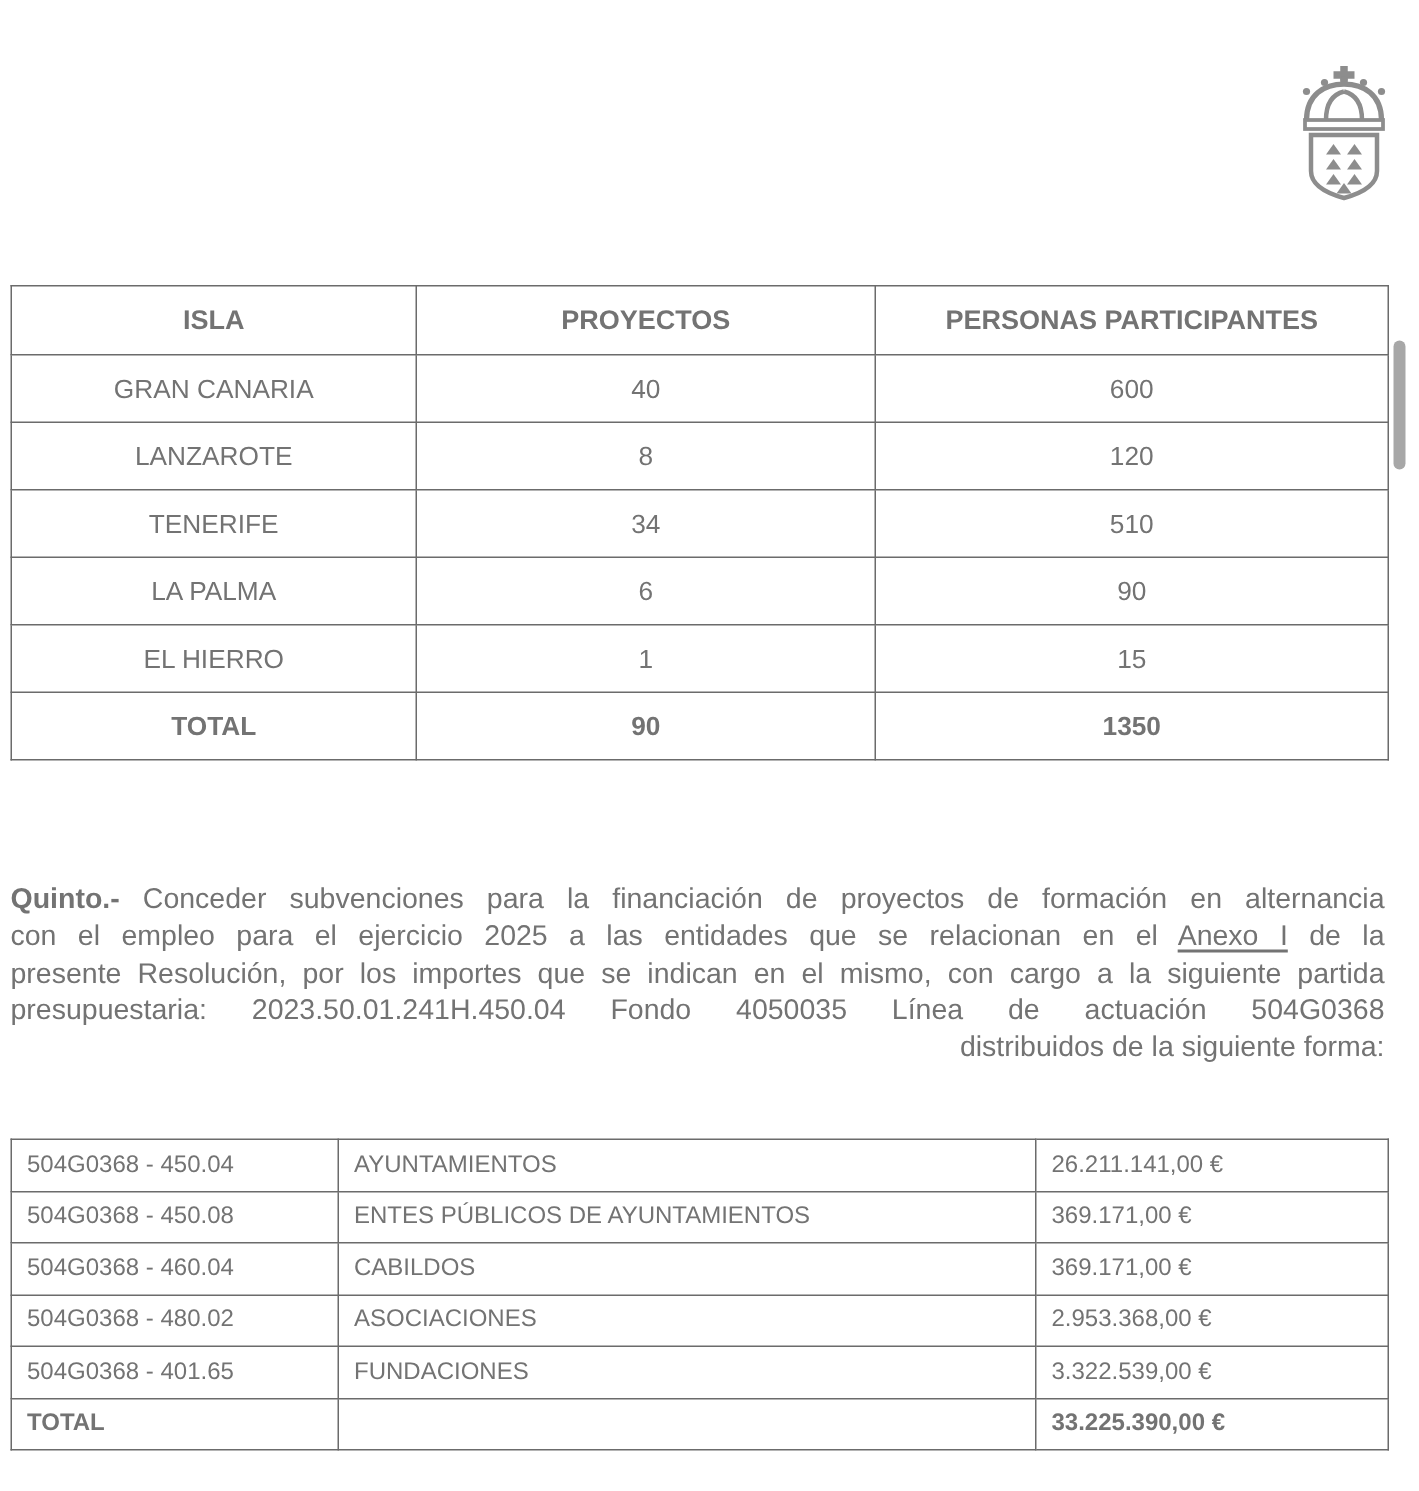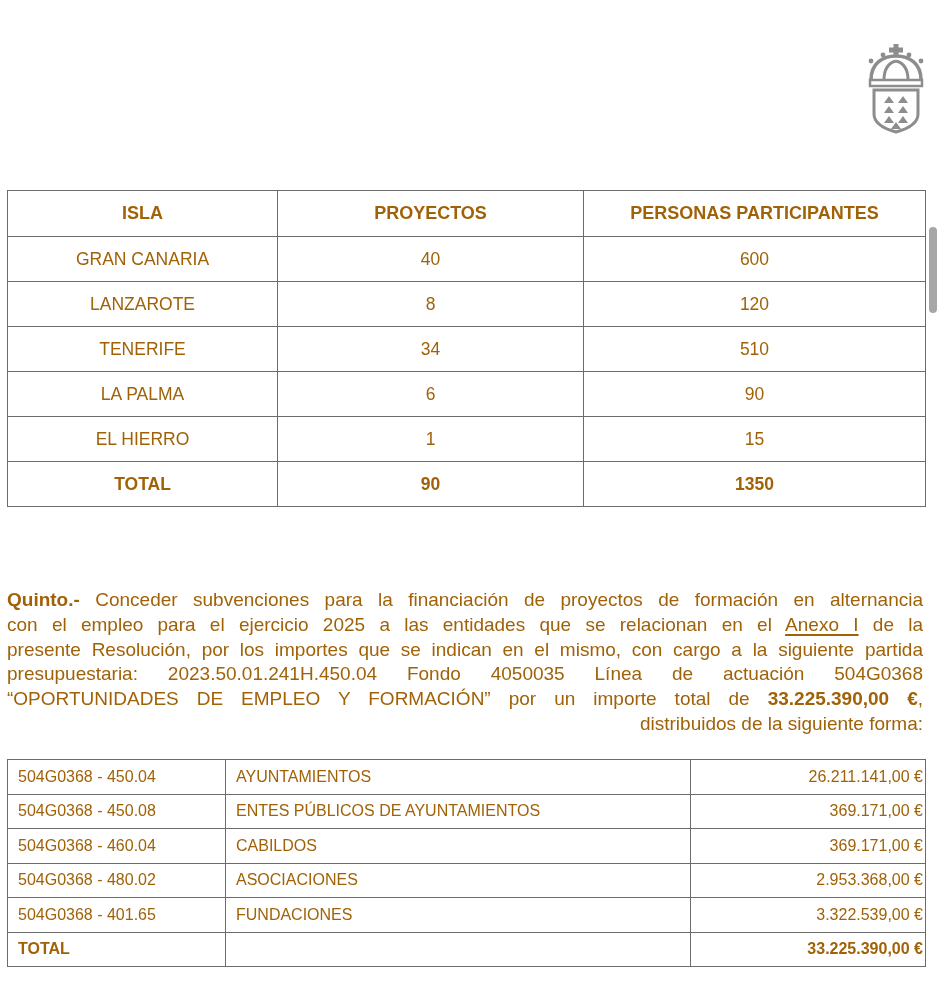--- a/index.html
+++ b/index.html
@@ -1,18 +1,18 @@
 <!DOCTYPE html>
 <html><head>
 <meta charset="utf-8">
 <style>
   html,body { margin:0; padding:0; background:#ffffff; }
   .page {
     position:relative; width:946px; height:994px; background:#ffffff;
-    font-family:"Liberation Sans", sans-serif; color:#a16207; overflow:hidden;
+    font-family:"Liberation Sans", sans-serif; color:#737373; overflow:hidden;
   }
 
   
   .logo { position:absolute; left:861px; top:44px; width:70px; height:90px; }
 
   
   .scroll-thumb {
     position:absolute; left:929px; top:227px; width:8px; height:86px;
     border-radius:4px; background:#a7a7a7;
   }
@@ -22,21 +22,21 @@
   td, th { overflow:hidden; }
 
   .t1 { top:190px; width:918px; font-size:17.5px; }
   .t1 th, .t1 td { border:1.5px solid #6b6b6b; text-align:center; vertical-align:middle; padding:0; font-weight:normal; }
   .t1 th { height:45px; font-size:18px; font-weight:bold; }
   .t1 td { height:44px; }
   .t1 tr.total-row td { font-weight:bold; }
 
   .t2 { top:759px; width:918px; font-size:16px; }
   .t2 td { border:1.5px solid #6b6b6b; height:33.5px; vertical-align:middle; padding:0 10px; text-align:left; }
-  .t2 td.amount { text-align:right; padding-right:2px; }
+  .t2 td.amount { text-align:left; padding-right:2px; }
   .t2 tr.total-row td { font-weight:bold; }
 
   
   .para { position:absolute; left:7px; top:588px; width:916px; font-size:19px; line-height:24.8px; }
   .jline { text-align:justify; text-align-last:justify; }
   .lastline { text-align:right; }
   .bold { font-weight:bold; }
   .underline { text-decoration:underline; text-decoration-thickness:1.5px; text-underline-offset:3px; }
 </style>
 </head>
@@ -121,21 +121,20 @@
       <td>1350</td>
     </tr>
   </tbody>
     </table>
 
   <div class="para">
     <div class="jline"><span class="bold">Quinto.-</span> <span>Conceder subvenciones para la financiación de proyectos de formación en alternancia</span></div>
     <div class="jline"><span>con el empleo para el ejercicio 2025 a las entidades que se relacionan en el</span> <span class="underline">Anexo I</span> <span>de la</span></div>
     <div class="jline">presente Resolución, por los importes que se indican en el mismo, con cargo a la siguiente partida</div>
     <div class="jline">presupuestaria: 2023.50.01.241H.450.04 Fondo 4050035 Línea de actuación 504G0368</div>
-    <div class="jline"><span>“OPORTUNIDADES DE EMPLEO Y FORMACIÓN” por un importe total de</span> <span class="bold">33.225.390,00 €</span><span>,</span></div>
     <div class="lastline">distribuidos de la siguiente forma:</div>
   </div>
 
   <table class="t2">
     <colgroup>
         <col style="width:218px">
         <col style="width:465px">
         <col style="width:235px">
       </colgroup>
     <tbody>

